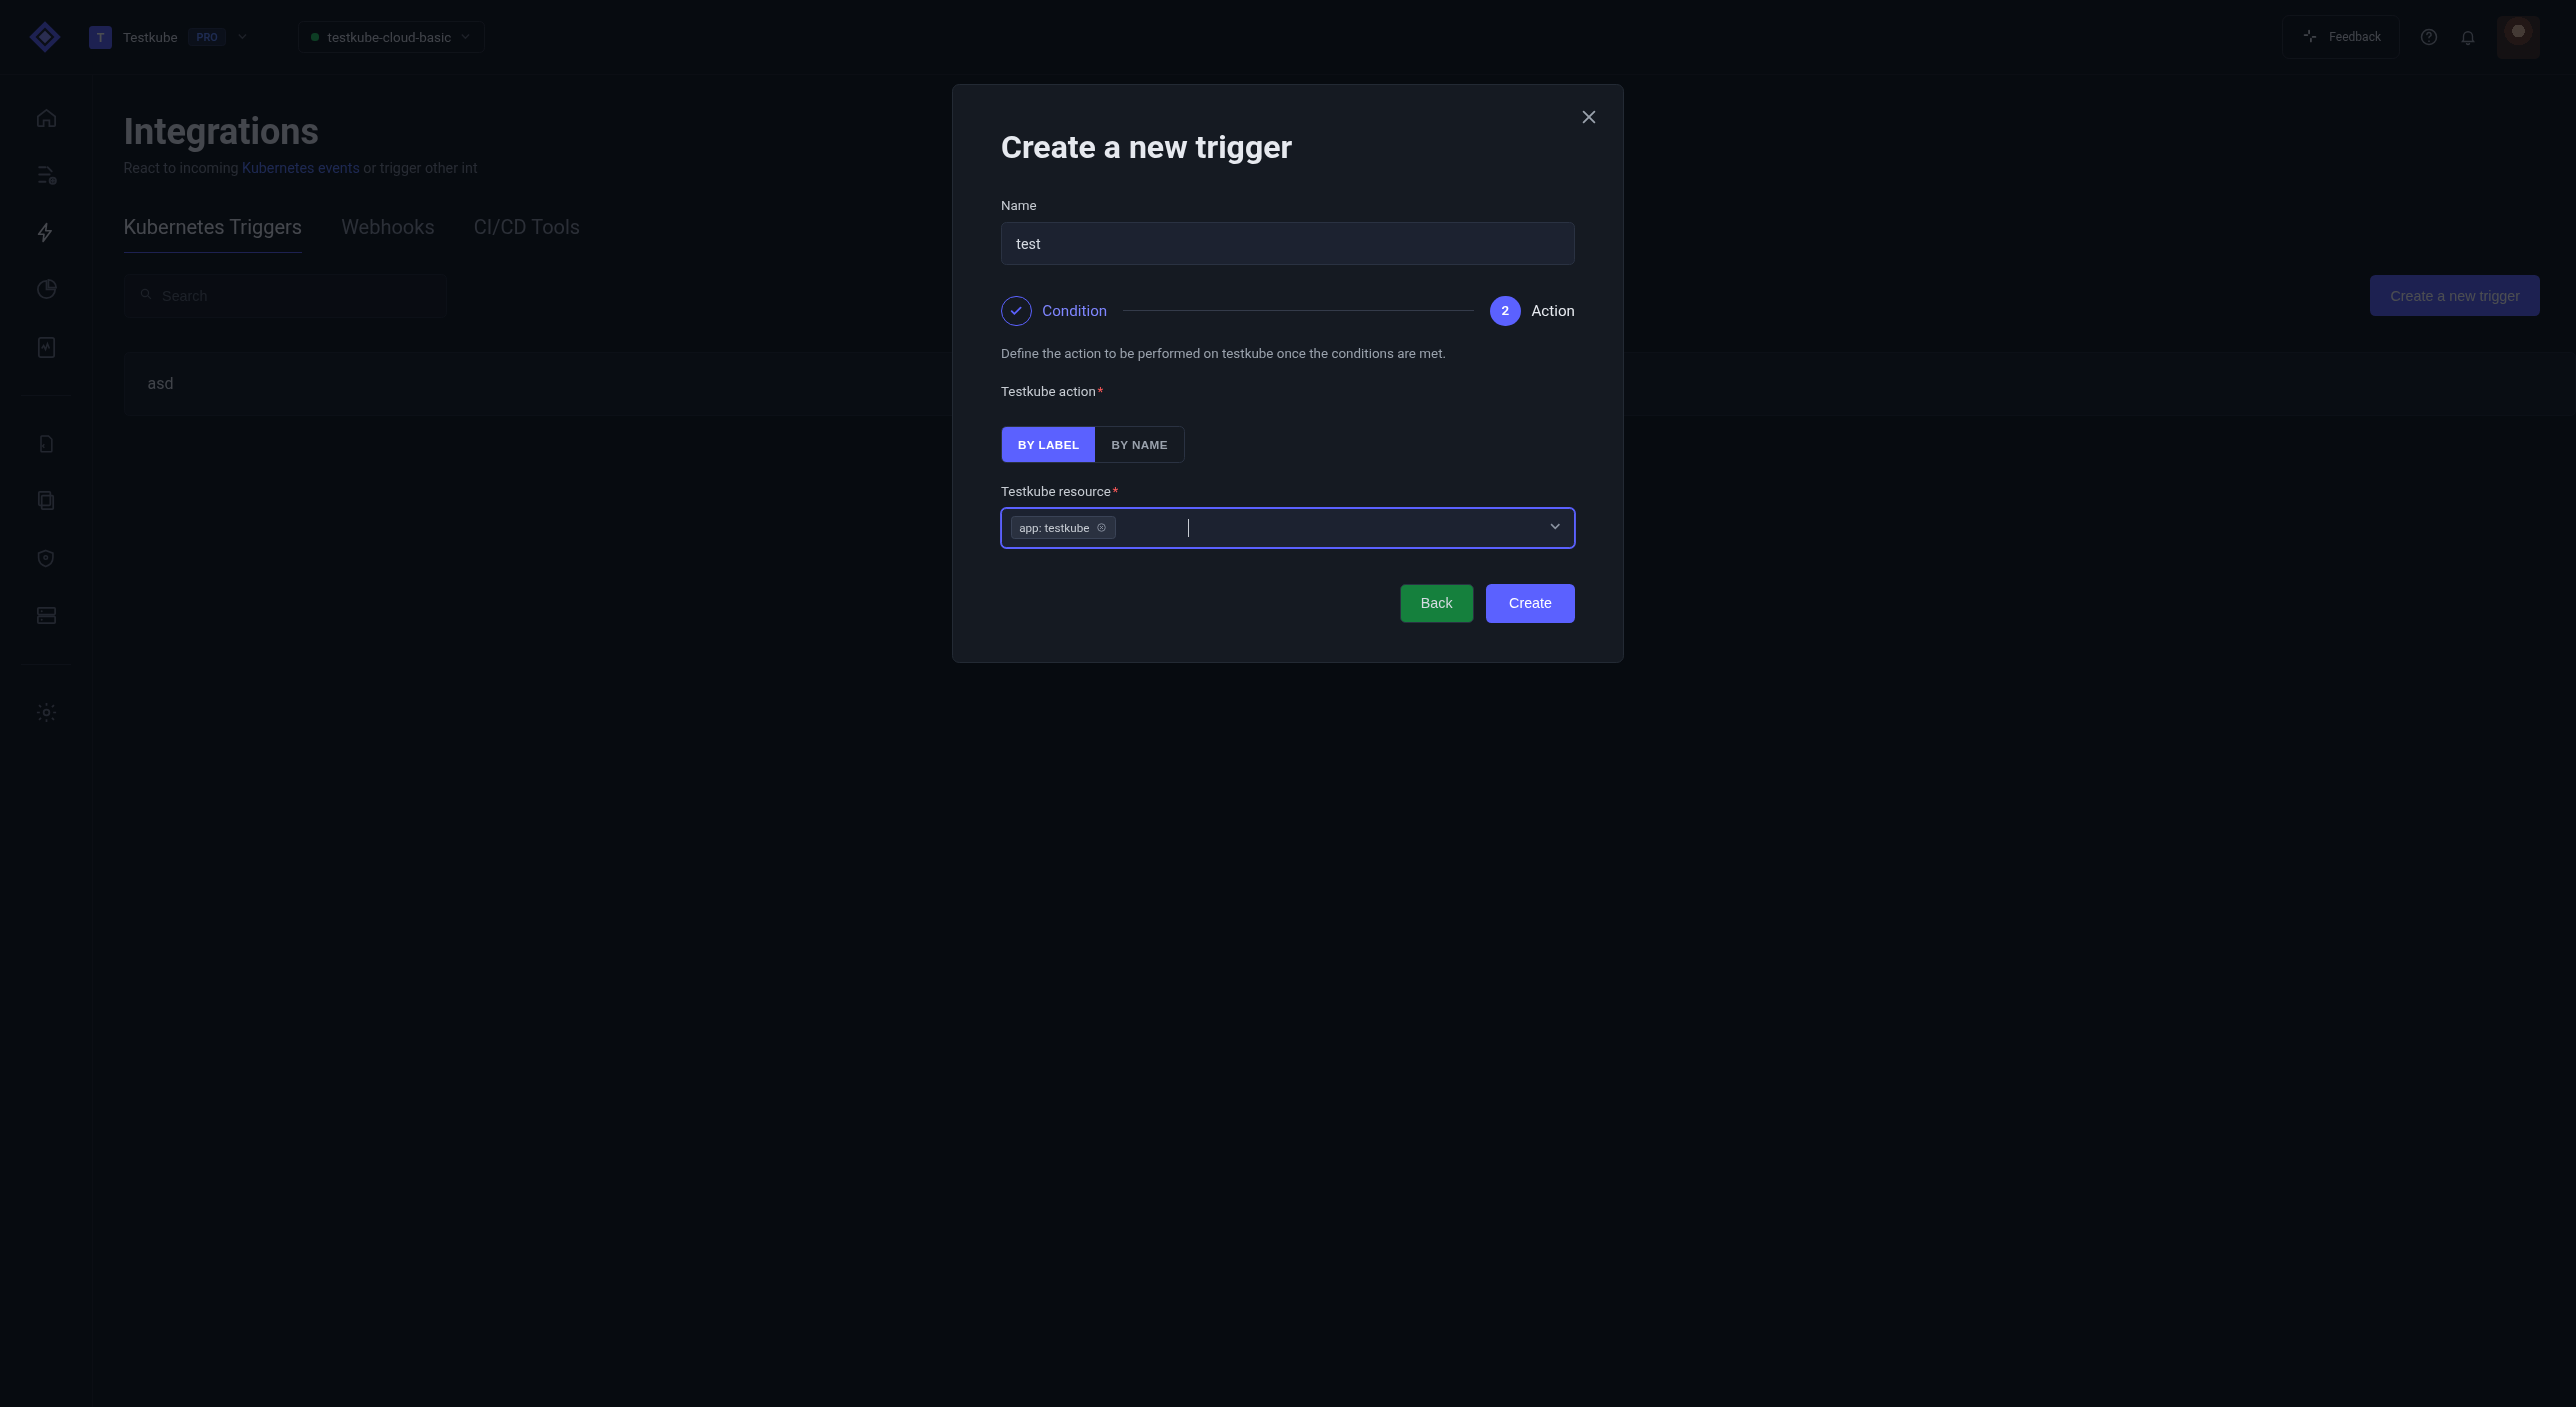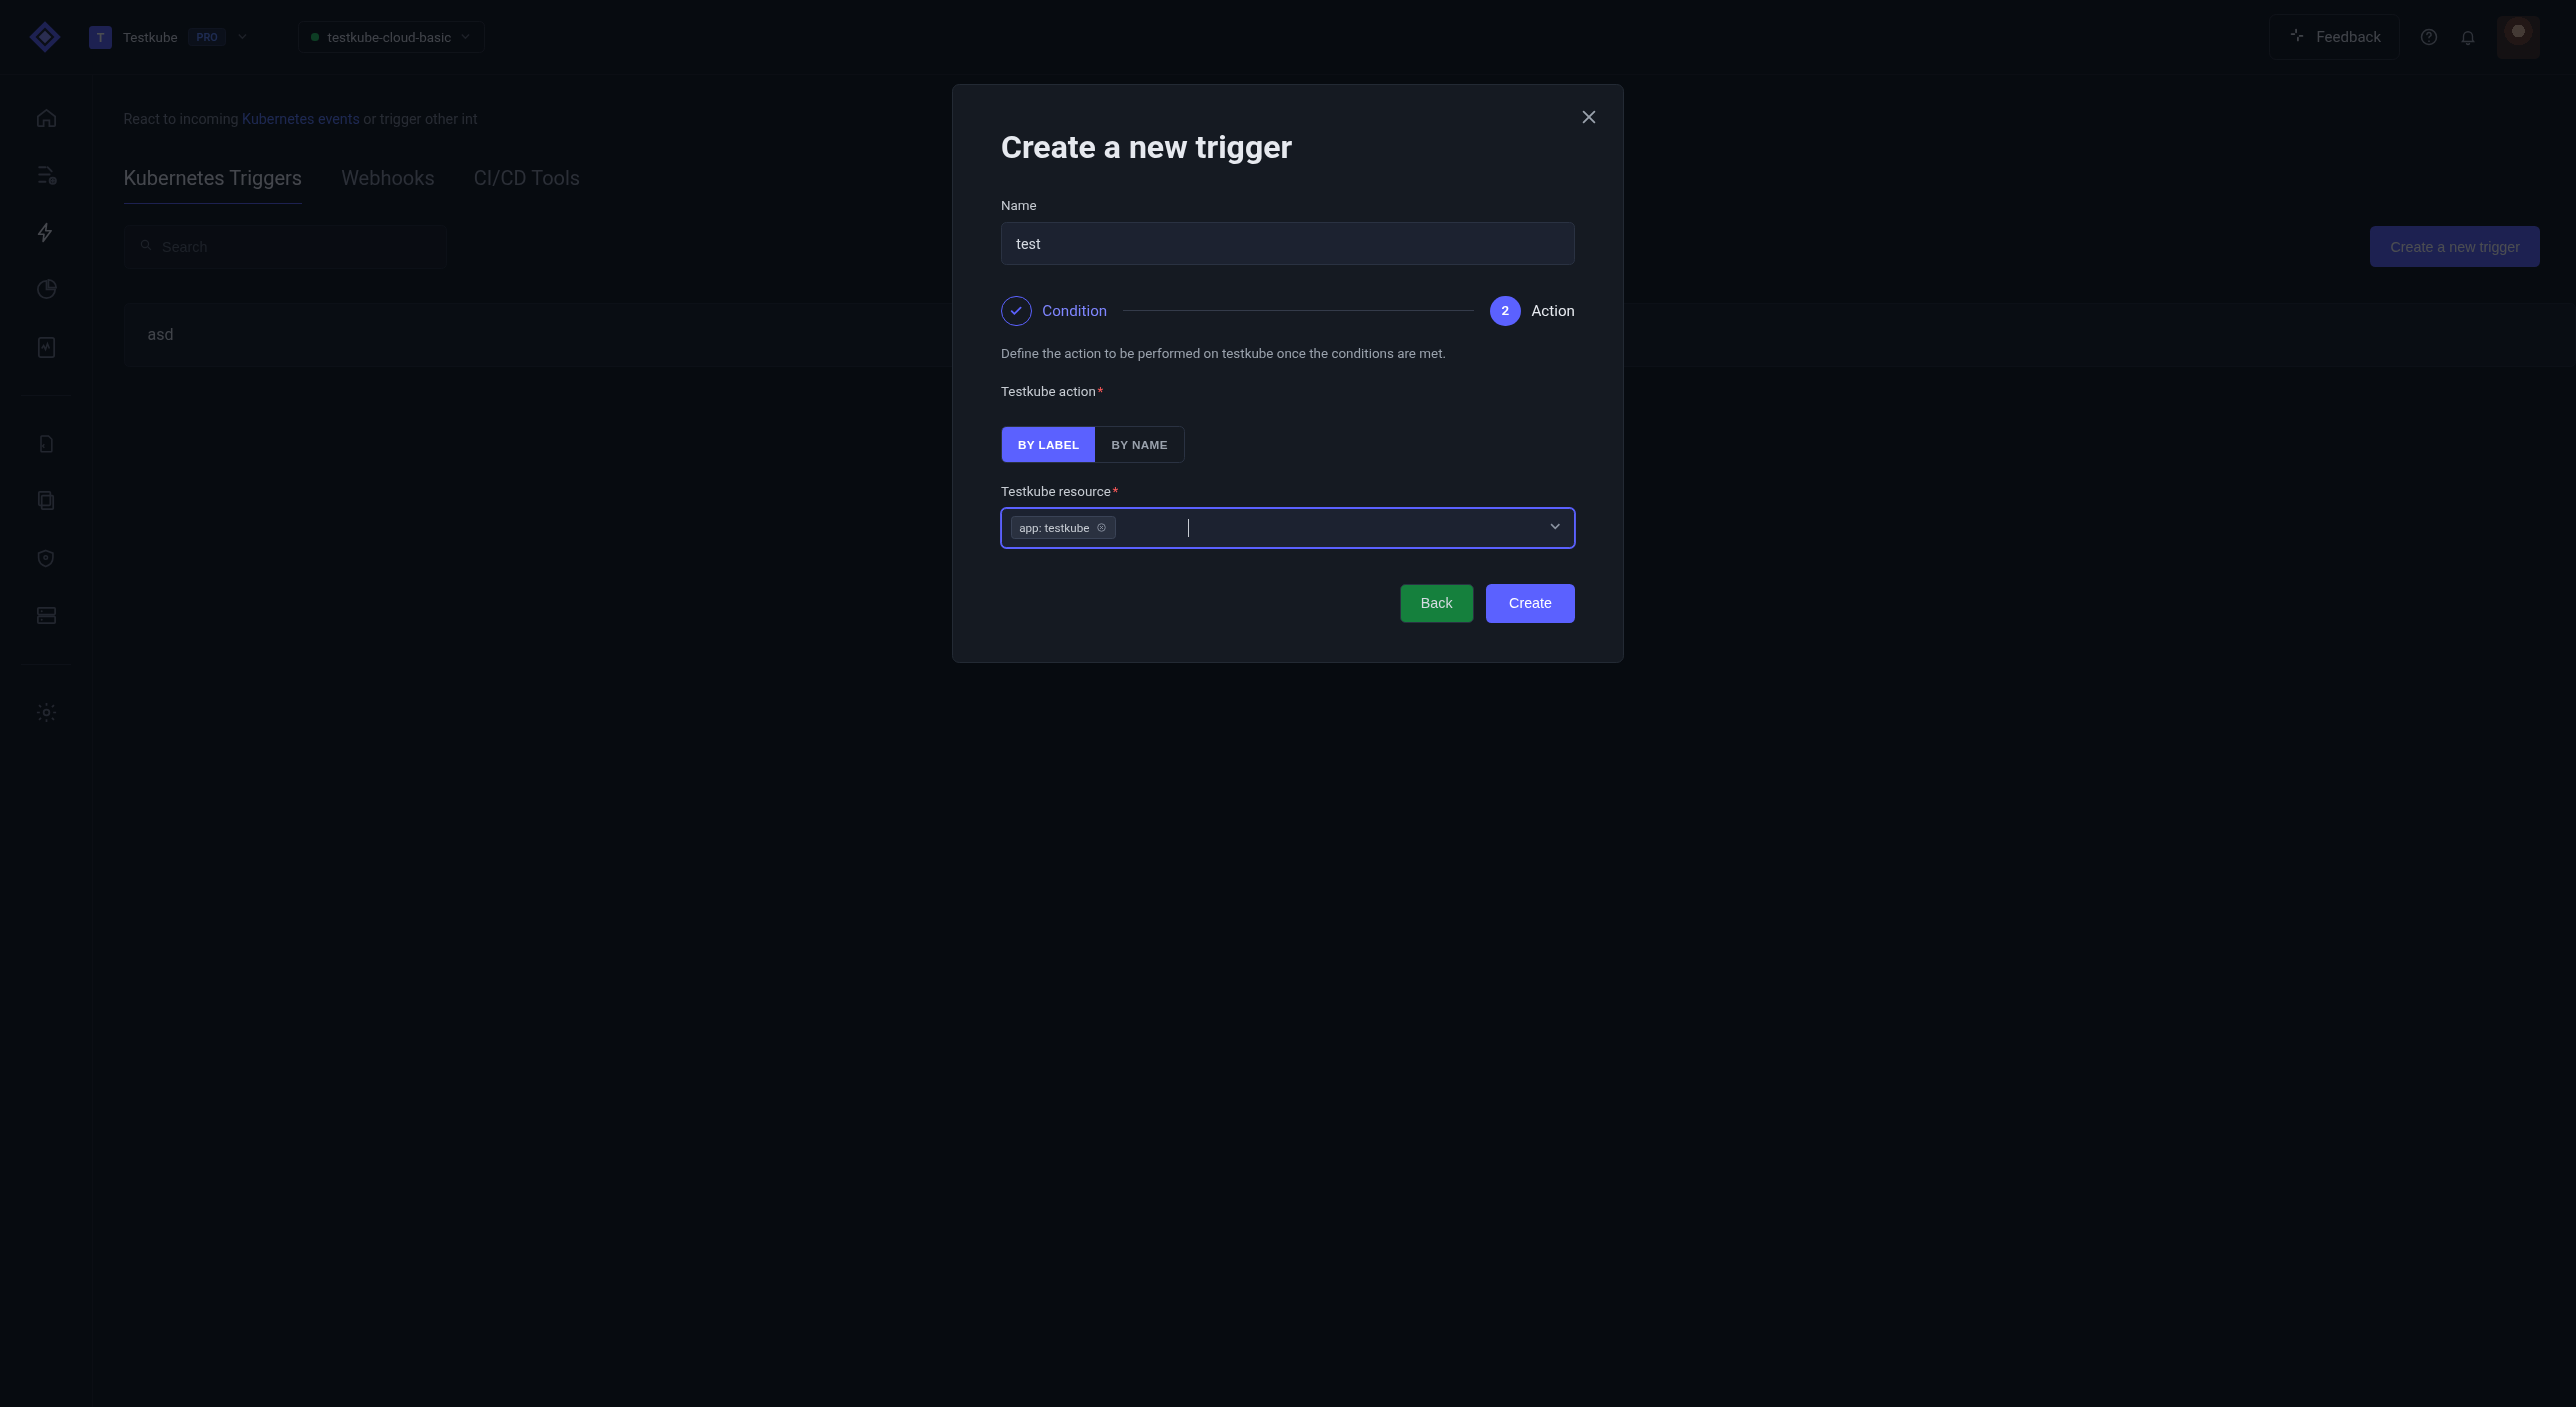--- a/index.html
+++ b/index.html
@@ -52,21 +52,21 @@
     cursor: pointer;
   }
   .status-dot { width: 7.2px; height: 7.2px; border-radius: 50%; background: #22c55e; }
   .env-name { font-size: 13.4px; color: #d6dbe2; }
 
   .topbar-spacer { flex: 1; }
 
   .feedback-btn {
     display: flex; align-items: center; gap: 10.8px;
     border: 0.9px solid #2a2f38; border-radius: 7.2px;
-    padding: 10.8px 18px; font-size: 15px; color: #d6dbe2;
+    padding: 10.8px 18px; font-size: 12px; color: #d6dbe2;
     cursor: pointer;
   }
   .topbar-icon {
     width: 21.5px; height: 21.5px; color: #9aa2ad; cursor: pointer;
     display: flex; align-items: center; justify-content: center;
   }
   .avatar {
     width: 43px; height: 43px; border-radius: 5.4px;
     background: radial-gradient(circle at 50% 35%, #e6b99a 0 18%, #6b3f2e 18% 40%, #3a2a22 40% 100%);
   }
@@ -366,20 +366,21 @@
     <div class="divider"></div>
     <div class="nav-icon">
       <svg width="23" height="23" viewBox="0 0 24 24">
           <circle cx="12" cy="12" r="3" stroke="currentColor" stroke-width="1.8" fill="none"></circle>
           <path d="M12 2v3M12 19v3M4.2 4.2l2.1 2.1M17.7 17.7l2.1 2.1M2 12h3M19 12h3M4.2 19.8l2.1-2.1M17.7 6.3l2.1-2.1" stroke="currentColor" stroke-width="1.8"></path>
         </svg>
     </div>
   </div>
 
   <div class="main" style="padding-left:30.5px;">
+    <h1 class="page-title">Integrations</h1>
     <p class="page-sub">
       <span>React to incoming </span><a href="#">Kubernetes events</a><span> or trigger other int</span>
     </p>
 
     <div class="tabs">
       <div class="tab active">Kubernetes Triggers</div>
       <div class="tab">Webhooks</div>
       <div class="tab">CI/CD Tools</div>
     </div>
 

